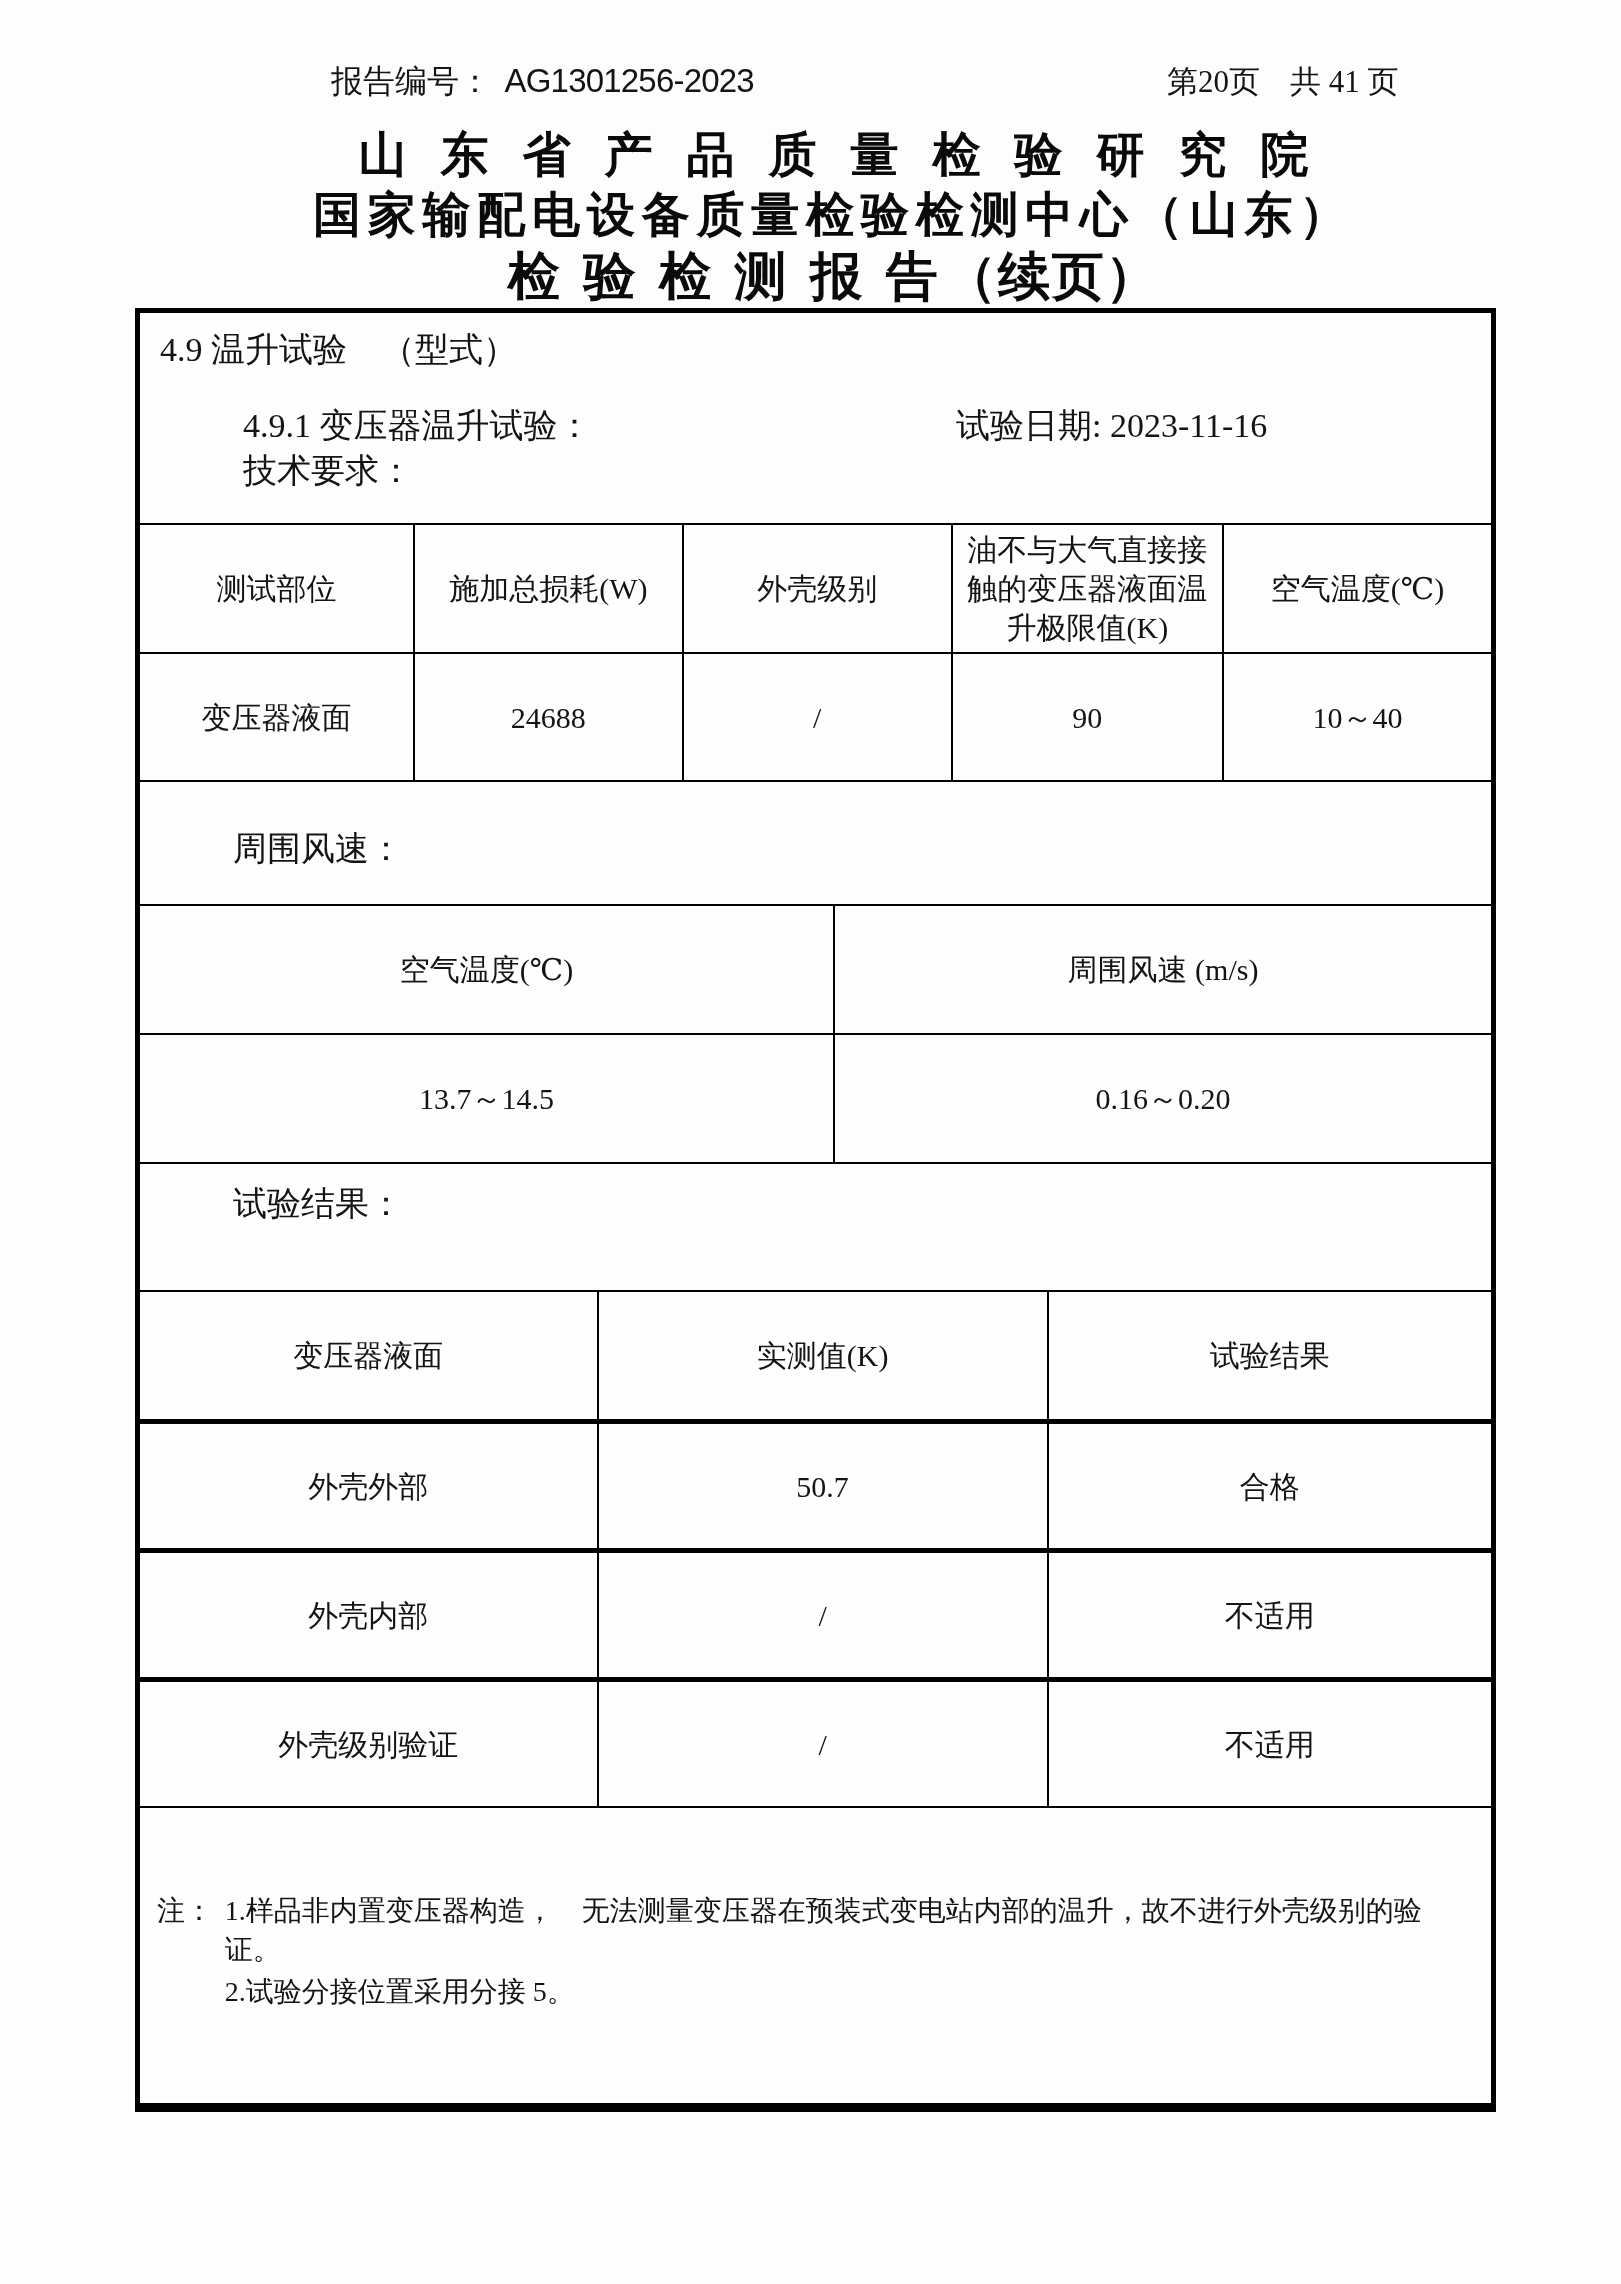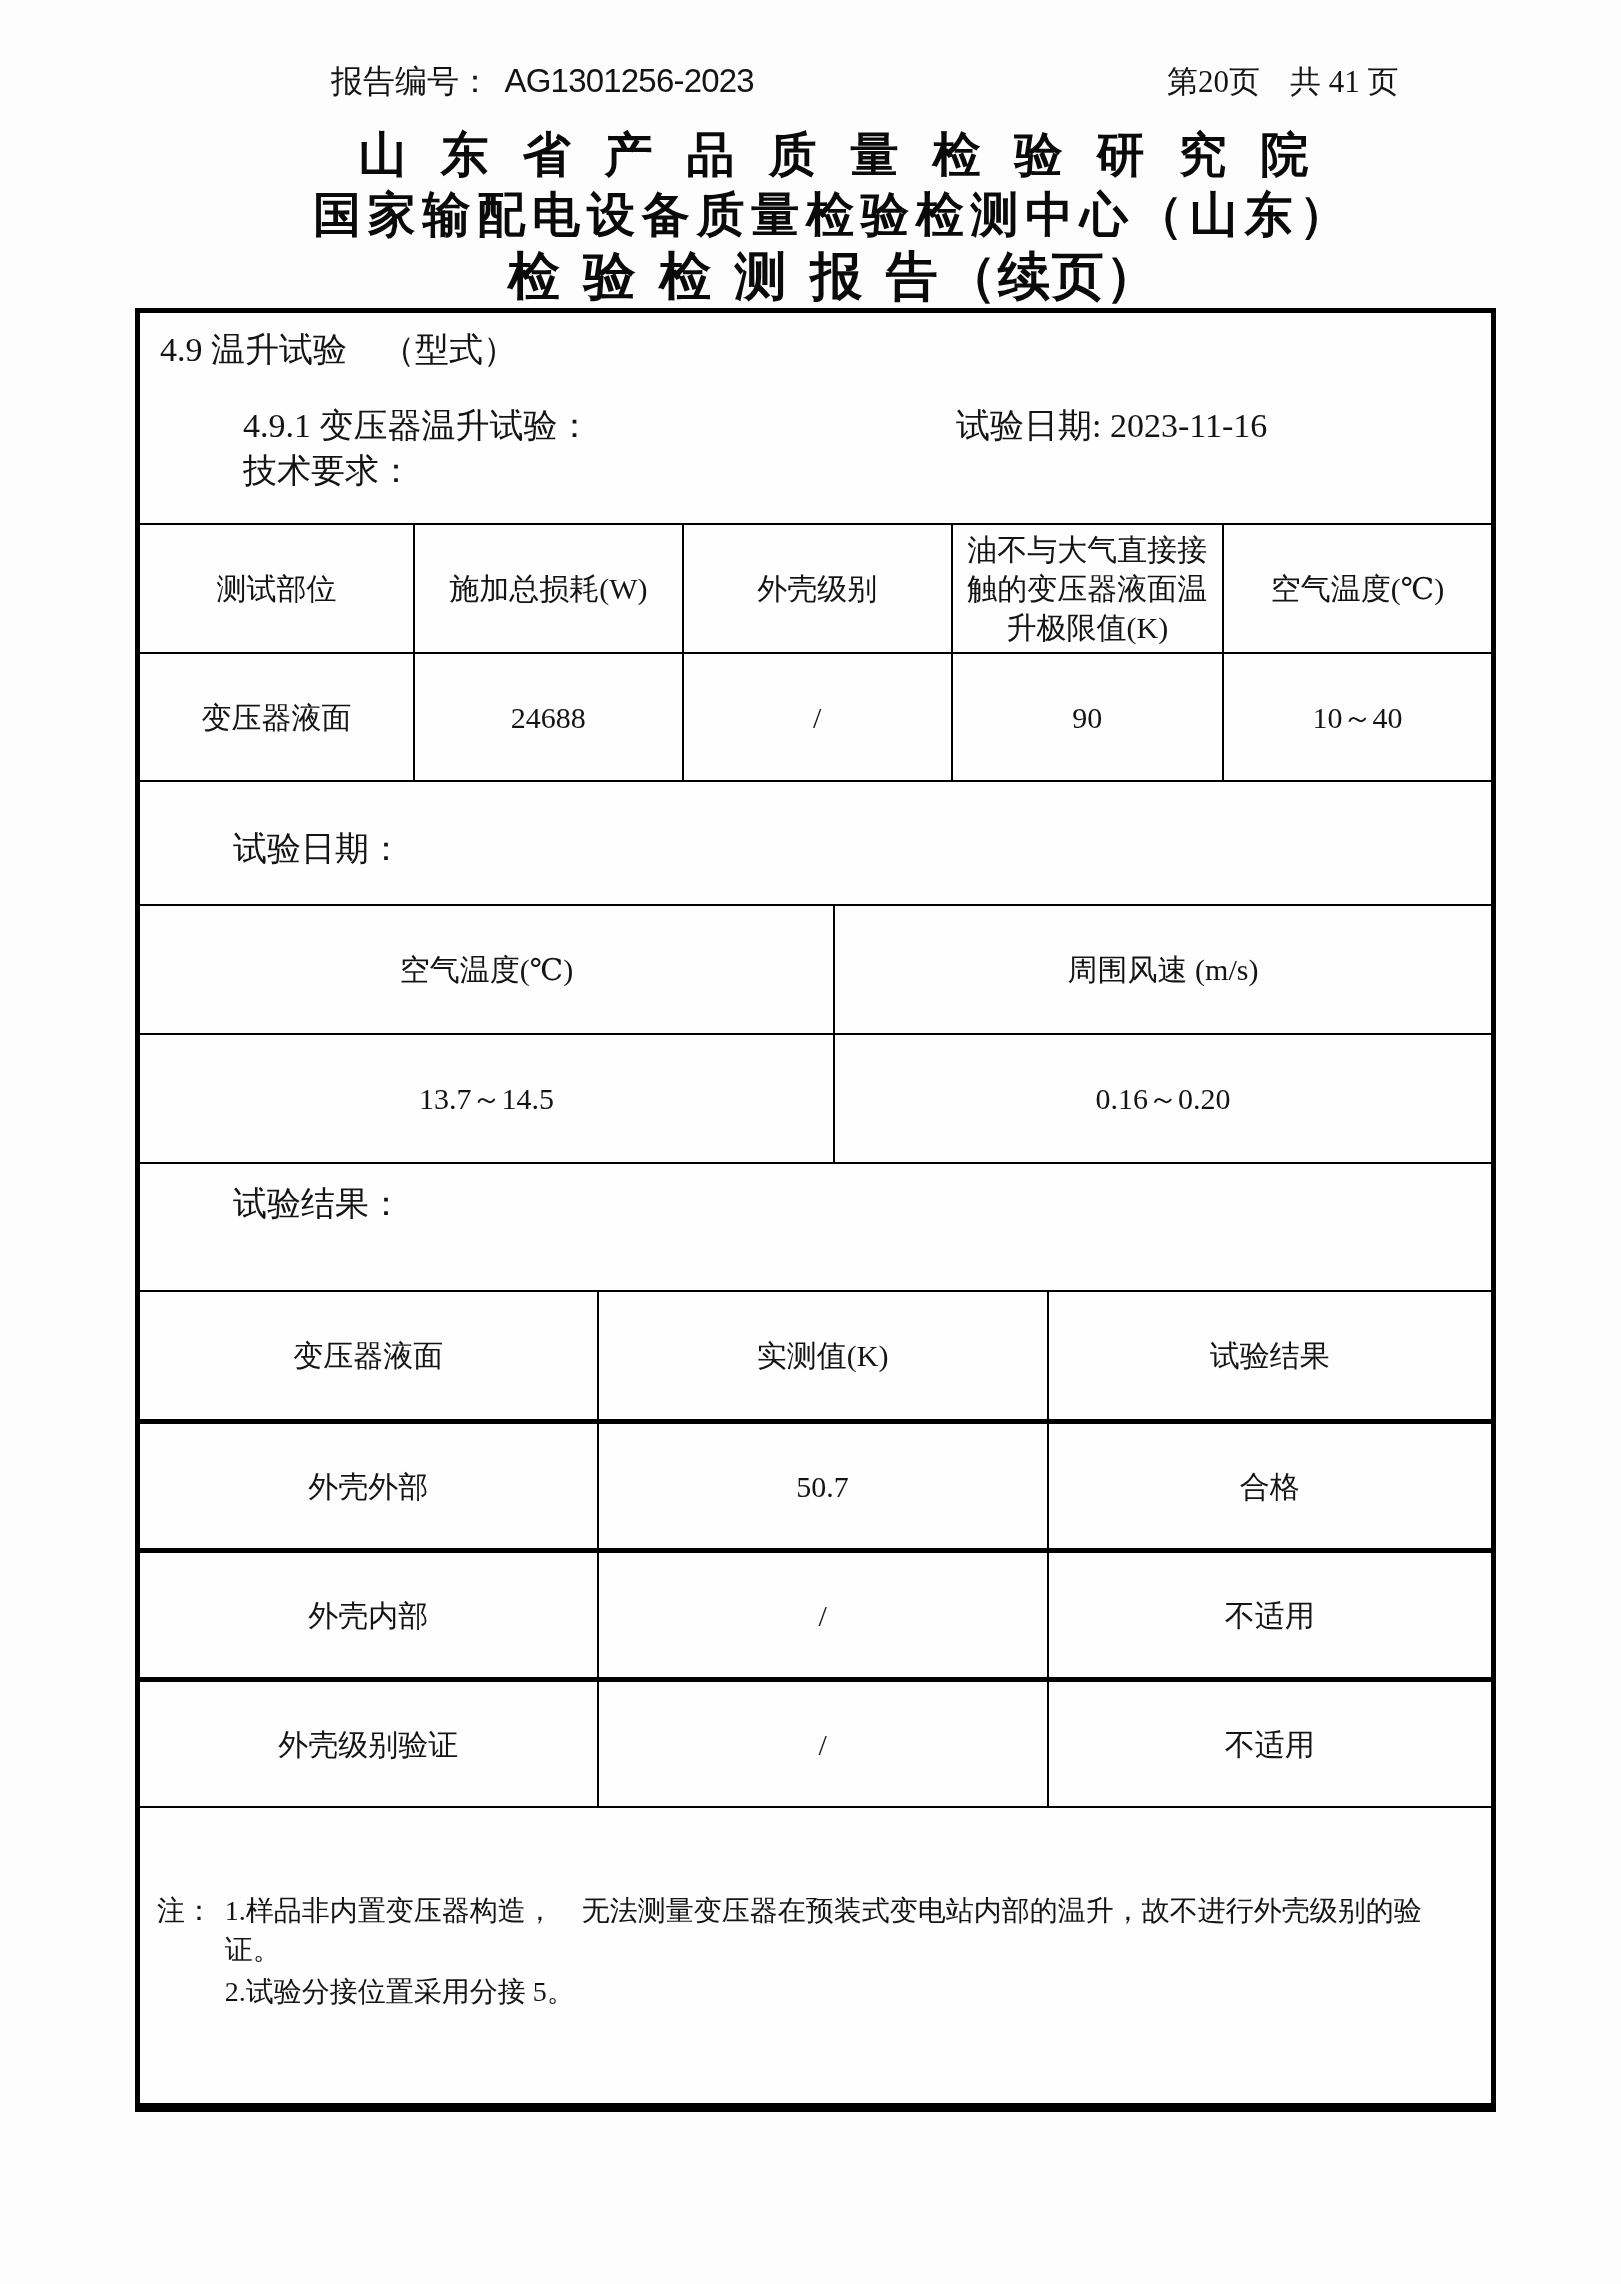--- a/index.html
+++ b/index.html
@@ -123,21 +123,21 @@
       <div class="c">油不与大气直接接触的变压器液面温升极限值(K)</div>
       <div class="c">空气温度(℃)</div>
       <div class="c">变压器液面</div>
       <div class="c">24688</div>
       <div class="c">/</div>
       <div class="c">90</div>
       <div class="c">10～40</div>
     </div>
 
     <div class="band label-band band-measured">
-      <div class="band-label">试验日期：</div>
+      <div class="band-label">周围风速：</div>
     </div>
 
     <div class="grid t2">
       <div class="c">空气温度(℃)</div>
       <div class="c">周围风速 (m/s)</div>
       <div class="c">13.7～14.5</div>
       <div class="c">0.16～0.20</div>
     </div>
 
     <div class="band label-band band-result">

